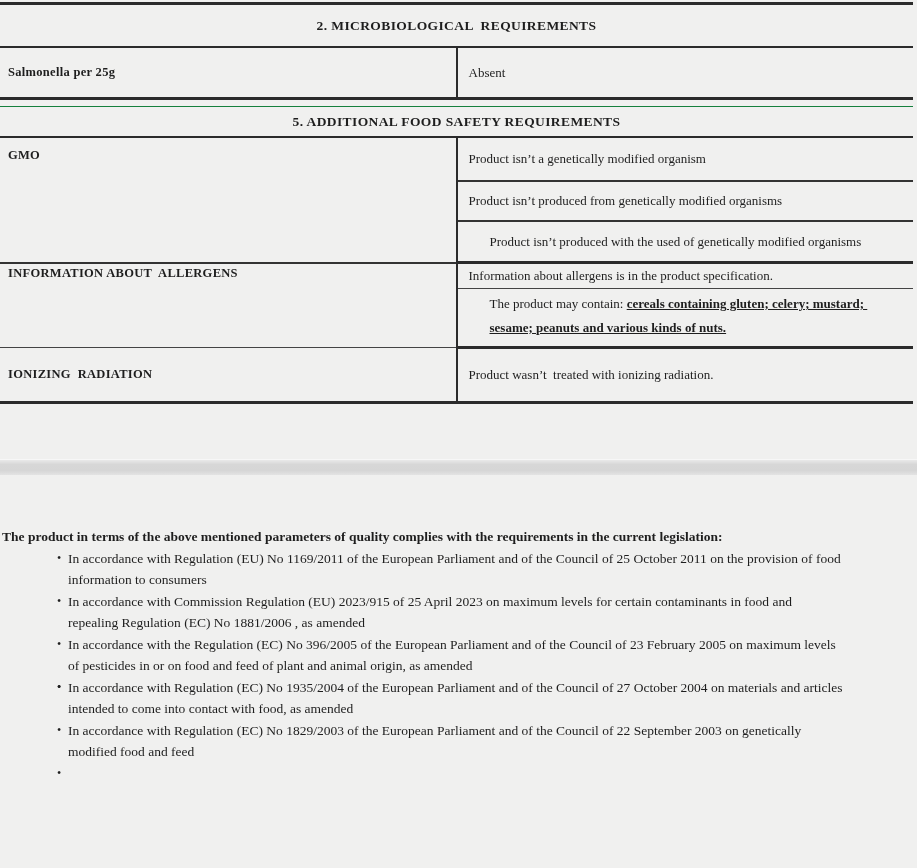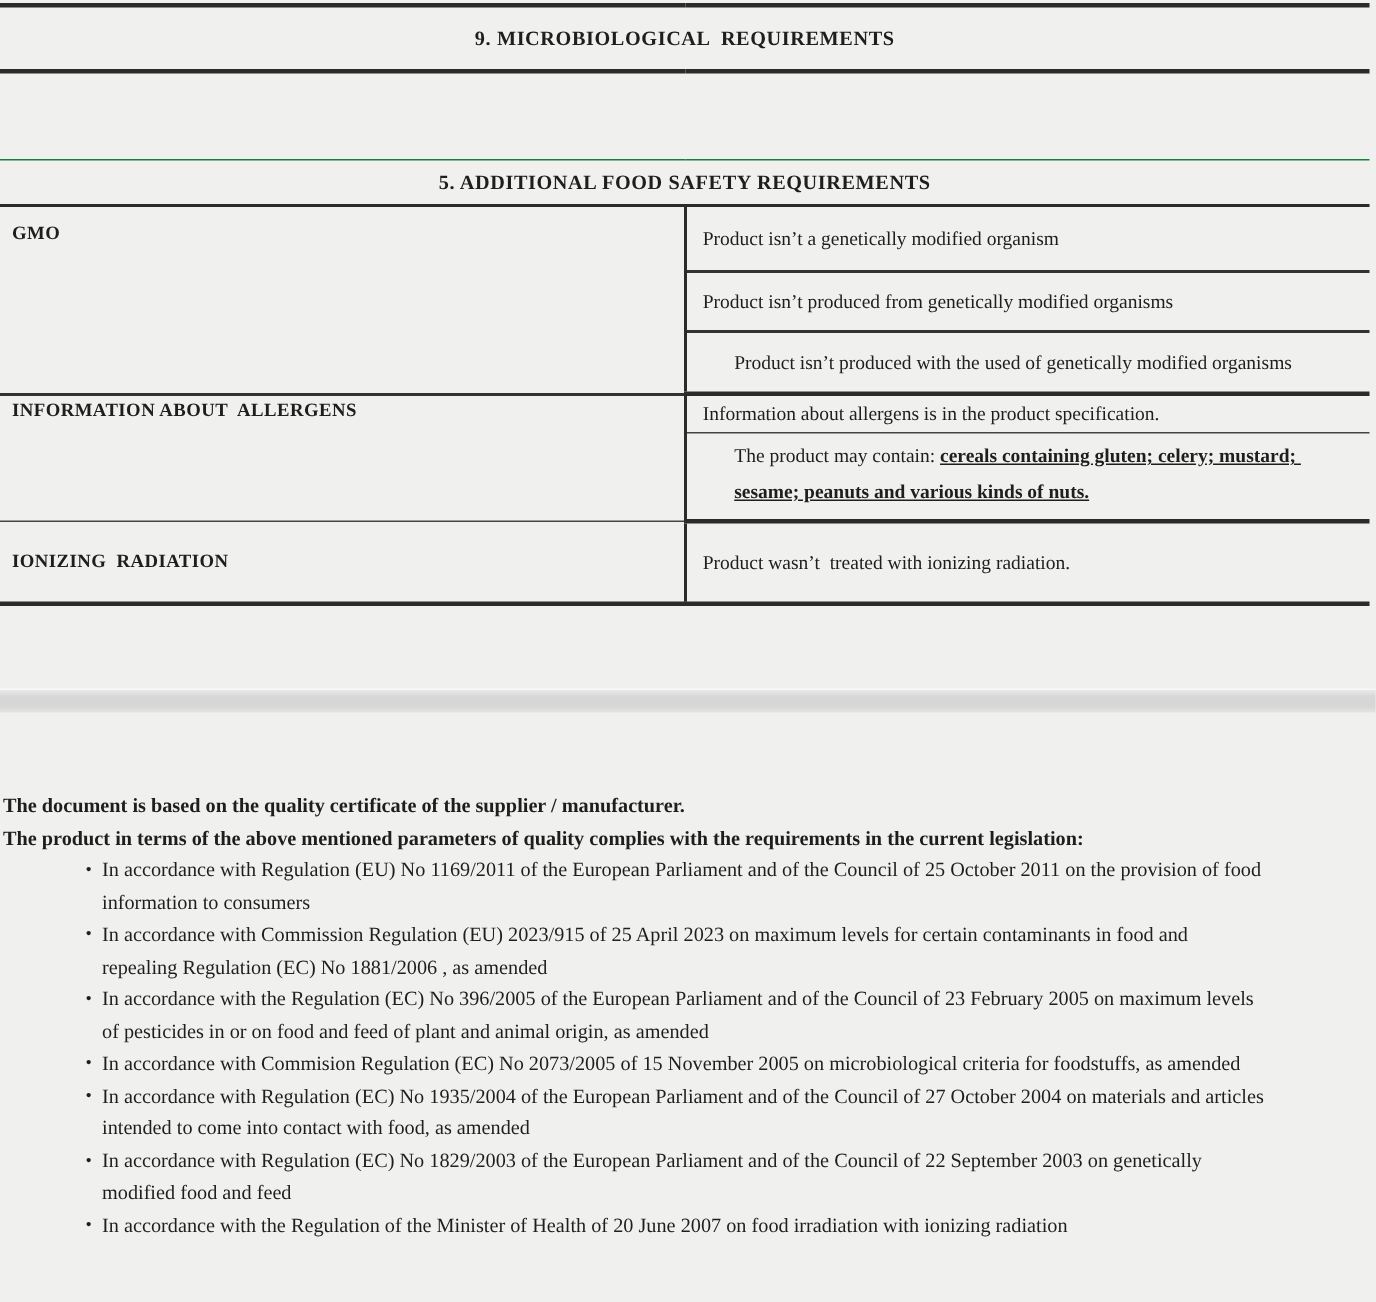--- a/index.html
+++ b/index.html
@@ -88,21 +88,25 @@
   }
 </style>
 </head>
 <body>
 
 <div class="page">
 
   <table class="spec" id="tbl-micro">
     <tbody>
         <tr>
-      <td class="th" colspan="2">9. MICROBIOLOGICAL  REQUIREMENTS</td>
+      <td class="th" colspan="2">2. MICROBIOLOGICAL  REQUIREMENTS</td>
+    </tr>
+    <tr class="h45">
+      <td class="lbl">Salmonella per 25g</td>
+      <td class="val">Absent</td>
     </tr>
   </tbody>
     </table>
 
   <table class="spec" id="tbl-add">
     <tbody>
         <tr>
       <td class="th" colspan="2">5. ADDITIONAL FOOD SAFETY REQUIREMENTS</td>
     </tr>
     <tr class="h38 sep">
@@ -125,26 +129,25 @@
     <tr class="h48">
       <td class="lbl">IONIZING  RADIATION</td>
       <td class="val">Product wasn’t  treated with ionizing radiation.</td>
     </tr>
   </tbody>
     </table>
 
   <div class="band"></div>
 
   <div class="footer">
-    <p>The document is based on the quality certificate of the supplier / manufacturer.</p>
     <p>The product in terms of the above mentioned parameters of quality complies with the requirements in the current legislation:</p>
     <ul>
       <li><span class="bullet">•</span><span>In accordance with Regulation (EU) No 1169/2011 of the European Parliament and of the Council of 25 October 2011 on the provision of food information to consumers</span></li>
       <li><span class="bullet">•</span><span>In accordance with Commission Regulation (EU) 2023/915 of 25 April 2023 on maximum levels for certain contaminants in food and repealing Regulation (EC) No 1881/2006 , as amended</span></li>
       <li><span class="bullet">•</span><span>In accordance with the Regulation (EC) No 396/2005 of the European Parliament and of the Council of 23 February 2005 on maximum levels of pesticides in or on food and feed of plant and animal origin, as amended</span></li>
-      <li><span class="bullet">•</span><span>In accordance with Commision Regulation (EC) No 2073/2005 of 15 November 2005 on microbiological criteria for foodstuffs, as amended</span></li>
+      <li><span class="bullet">•</span></li>
       <li><span class="bullet">•</span><span>In accordance with Regulation (EC) No 1935/2004 of the European Parliament and of the Council of 27 October 2004 on materials and articles intended to come into contact with food, as amended</span></li>
       <li><span class="bullet">•</span><span>In accordance with Regulation (EC) No 1829/2003 of the European Parliament and of the Council of 22 September 2003 on genetically modified food and feed</span></li>
-      <li><span class="bullet">•</span><span>In accordance with the Regulation of the Minister of Health of 20 June 2007 on food irradiation with ionizing radiation</span></li>
+      <li><span class="bullet">•</span></li>
     </ul>
   </div>
 
 </div>
 
 </body></html>

